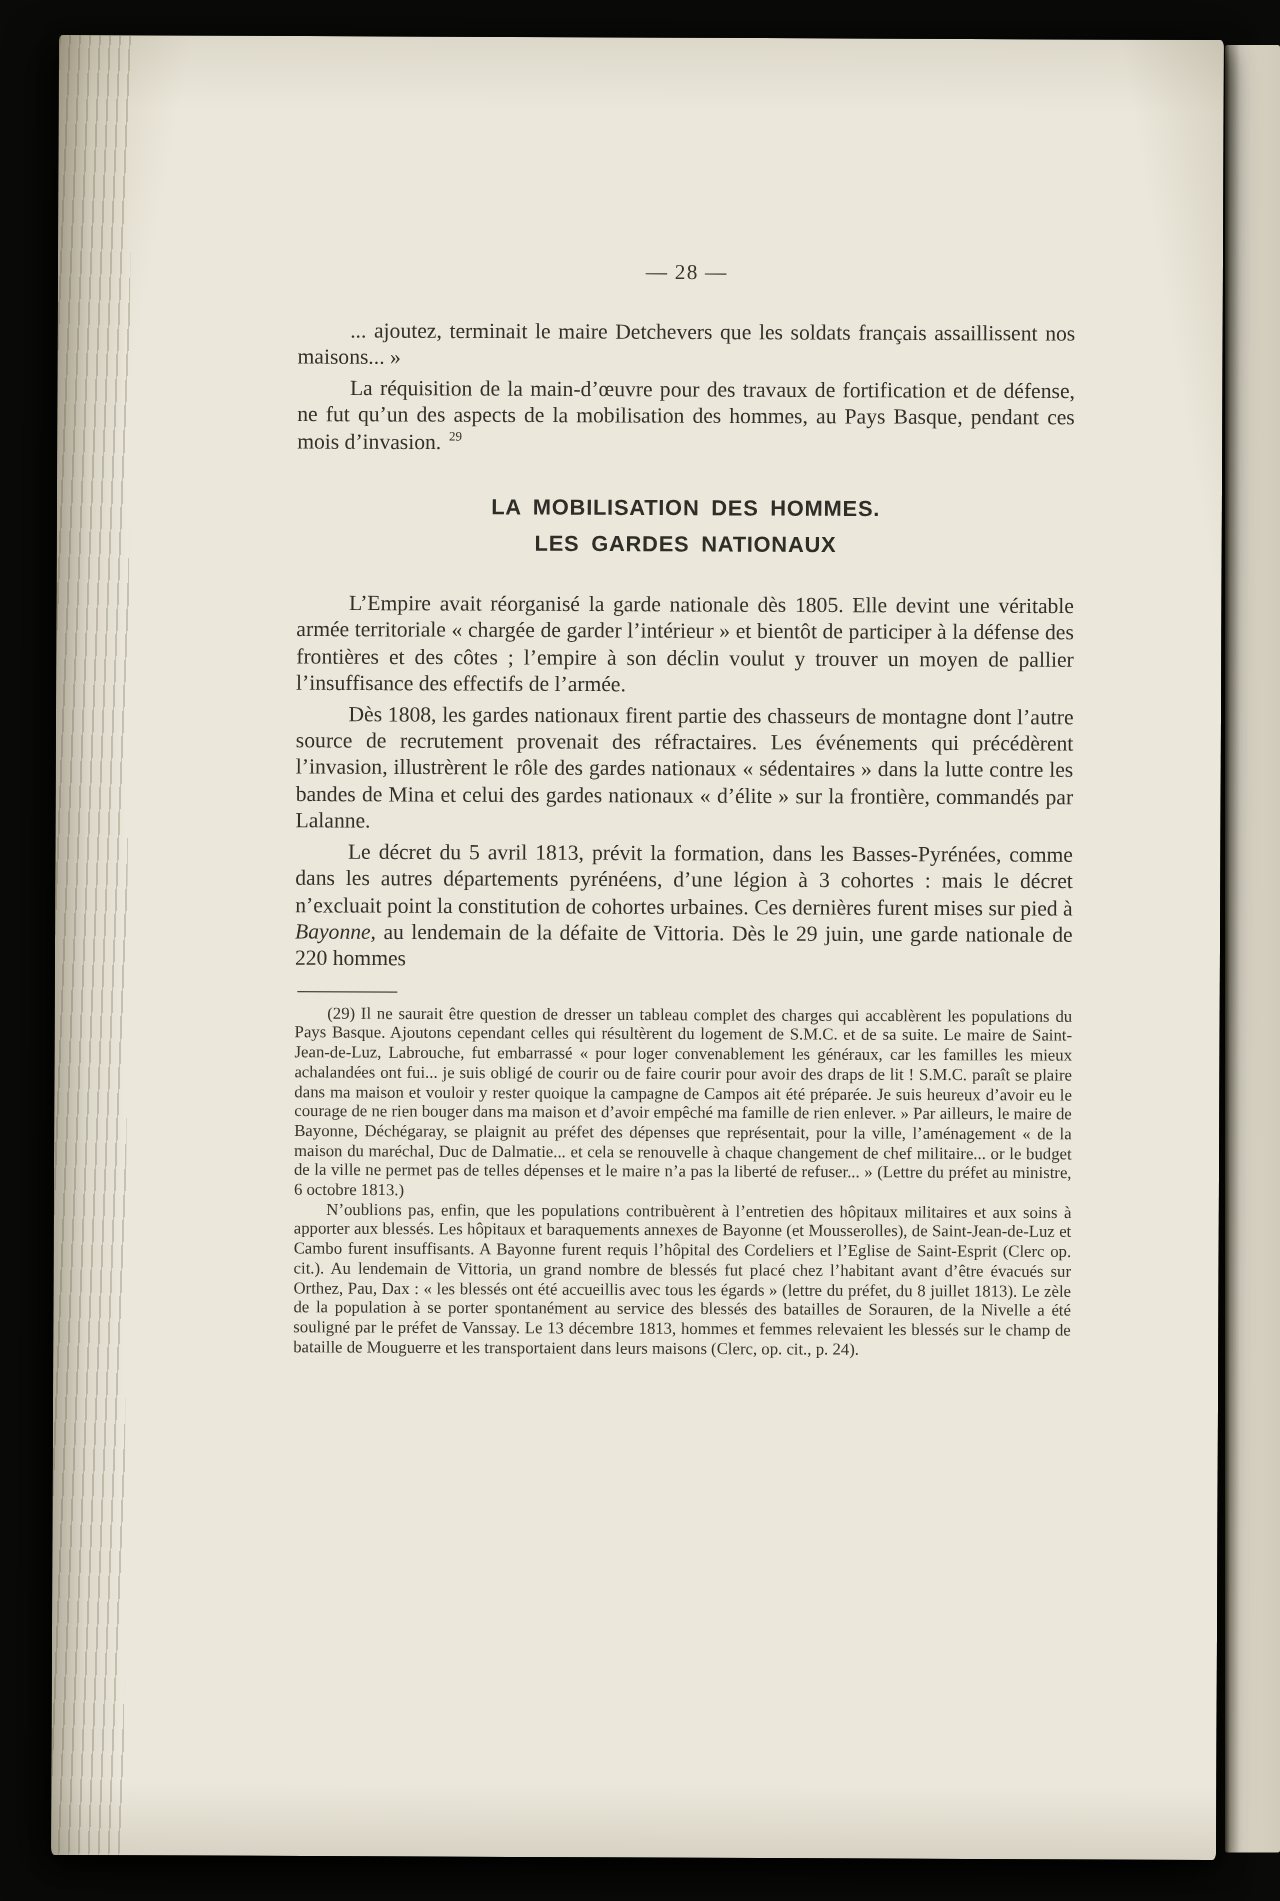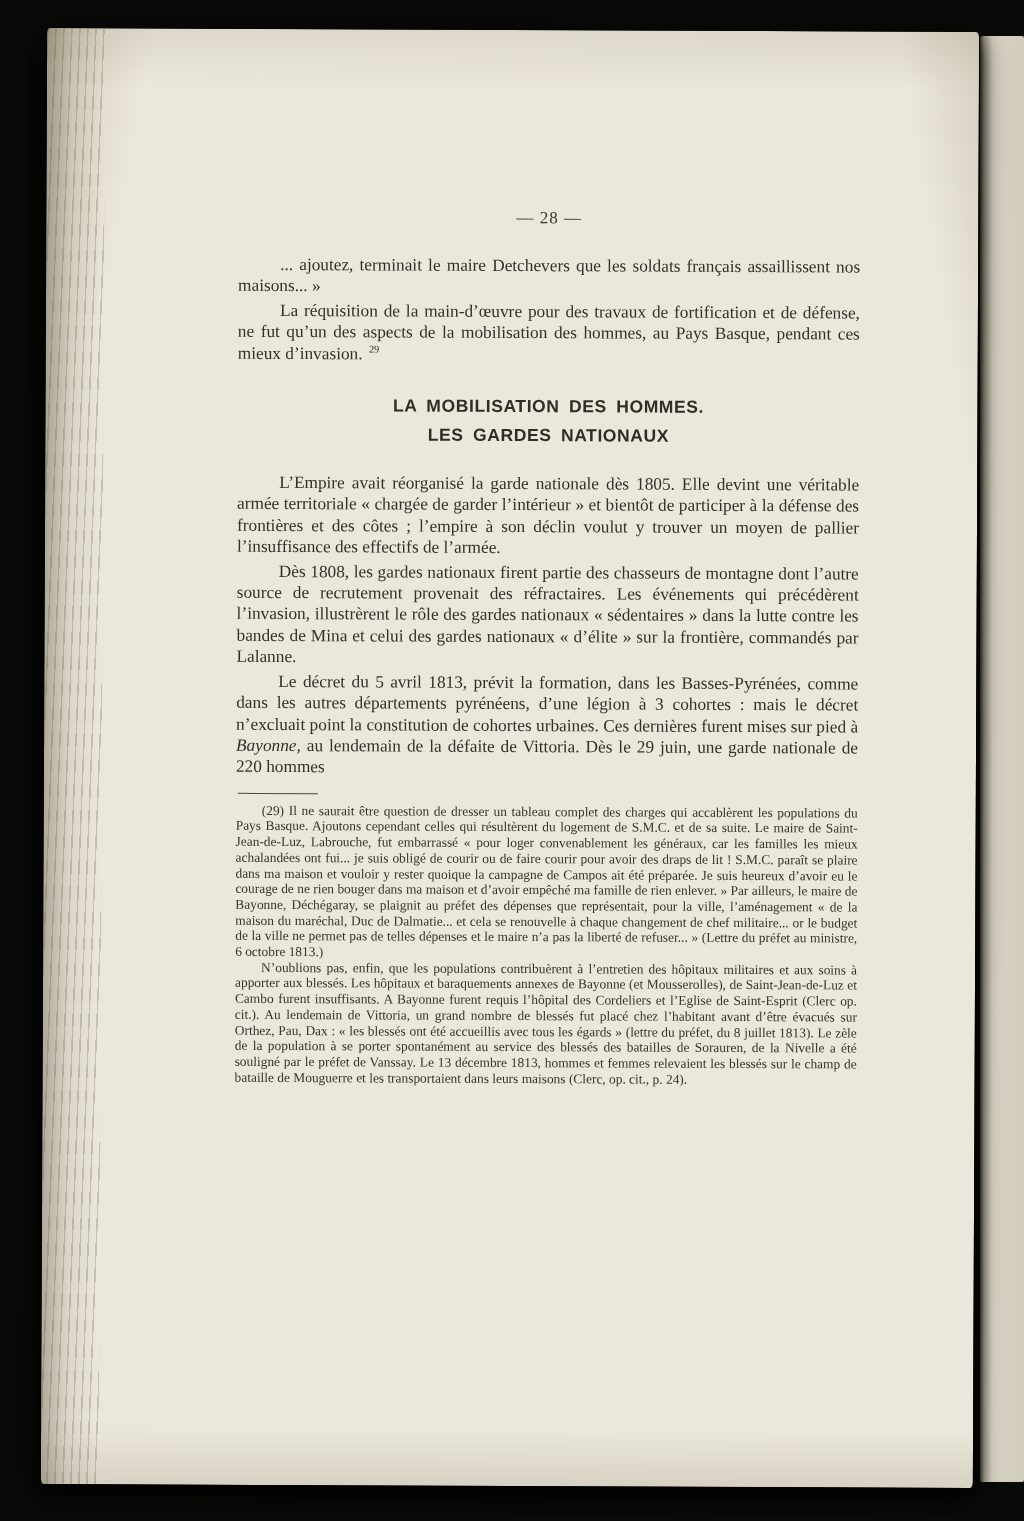--- a/index.html
+++ b/index.html
@@ -99,21 +99,21 @@
 <div class="adjacent-page"></div>
 
 <div class="page">
   <div class="page-edge-stack"></div>
 
   <div class="text-block">
     <div class="page-number">— 28 —</div>
 
     <div class="body-text">
         <p><span>... ajoutez, terminait le maire Detchevers que les soldats français assaillissent nos maisons... »</span></p>
-        <p><span>La réquisition de la main-d’œuvre pour des travaux de fortification et de défense, ne fut qu’un des aspects de la mobilisation des hommes, au Pays Basque, pendant ces mieux d’invasion. </span><sup>29</sup></p>
+        <p><span>La réquisition de la main-d’œuvre pour des travaux de fortification et de défense, ne fut qu’un des aspects de la mobilisation des hommes, au Pays Basque, pendant ces mois d’invasion. </span><sup>29</sup></p>
       </div>
 
     <h2 class="section-heading"><span>LA MOBILISATION DES HOMMES.</span><br><span>LES GARDES NATIONAUX</span></h2>
 
     <div class="body-text">
         <p><span>L’Empire avait réorganisé la garde nationale dès 1805. Elle devint une véritable armée territoriale « chargée de garder l’intérieur » et bientôt de participer à la défense des frontières et des côtes ; l’empire à son déclin voulut y trouver un moyen de pallier l’insuffisance des effectifs de l’armée.</span></p>
         <p><span>Dès 1808, les gardes nationaux firent partie des chasseurs de montagne dont l’autre source de recrutement provenait des réfractaires. Les événements qui précédèrent l’invasion, illustrèrent le rôle des gardes nationaux « sédentaires » dans la lutte contre les bandes de Mina et celui des gardes nationaux « d’élite » sur la frontière, commandés par Lalanne.</span></p>
         <p><span>Le décret du 5 avril 1813, prévit la formation, dans les Basses-Pyrénées, comme dans les autres départements pyrénéens, d’une légion à 3 cohortes : mais le décret n’excluait point la constitution de cohortes urbaines. Ces dernières furent mises sur pied à </span><i>Bayonne,</i><span> au lendemain de la défaite de Vittoria. Dès le 29 juin, une garde nationale de 220 hommes</span></p>
       </div>
 

